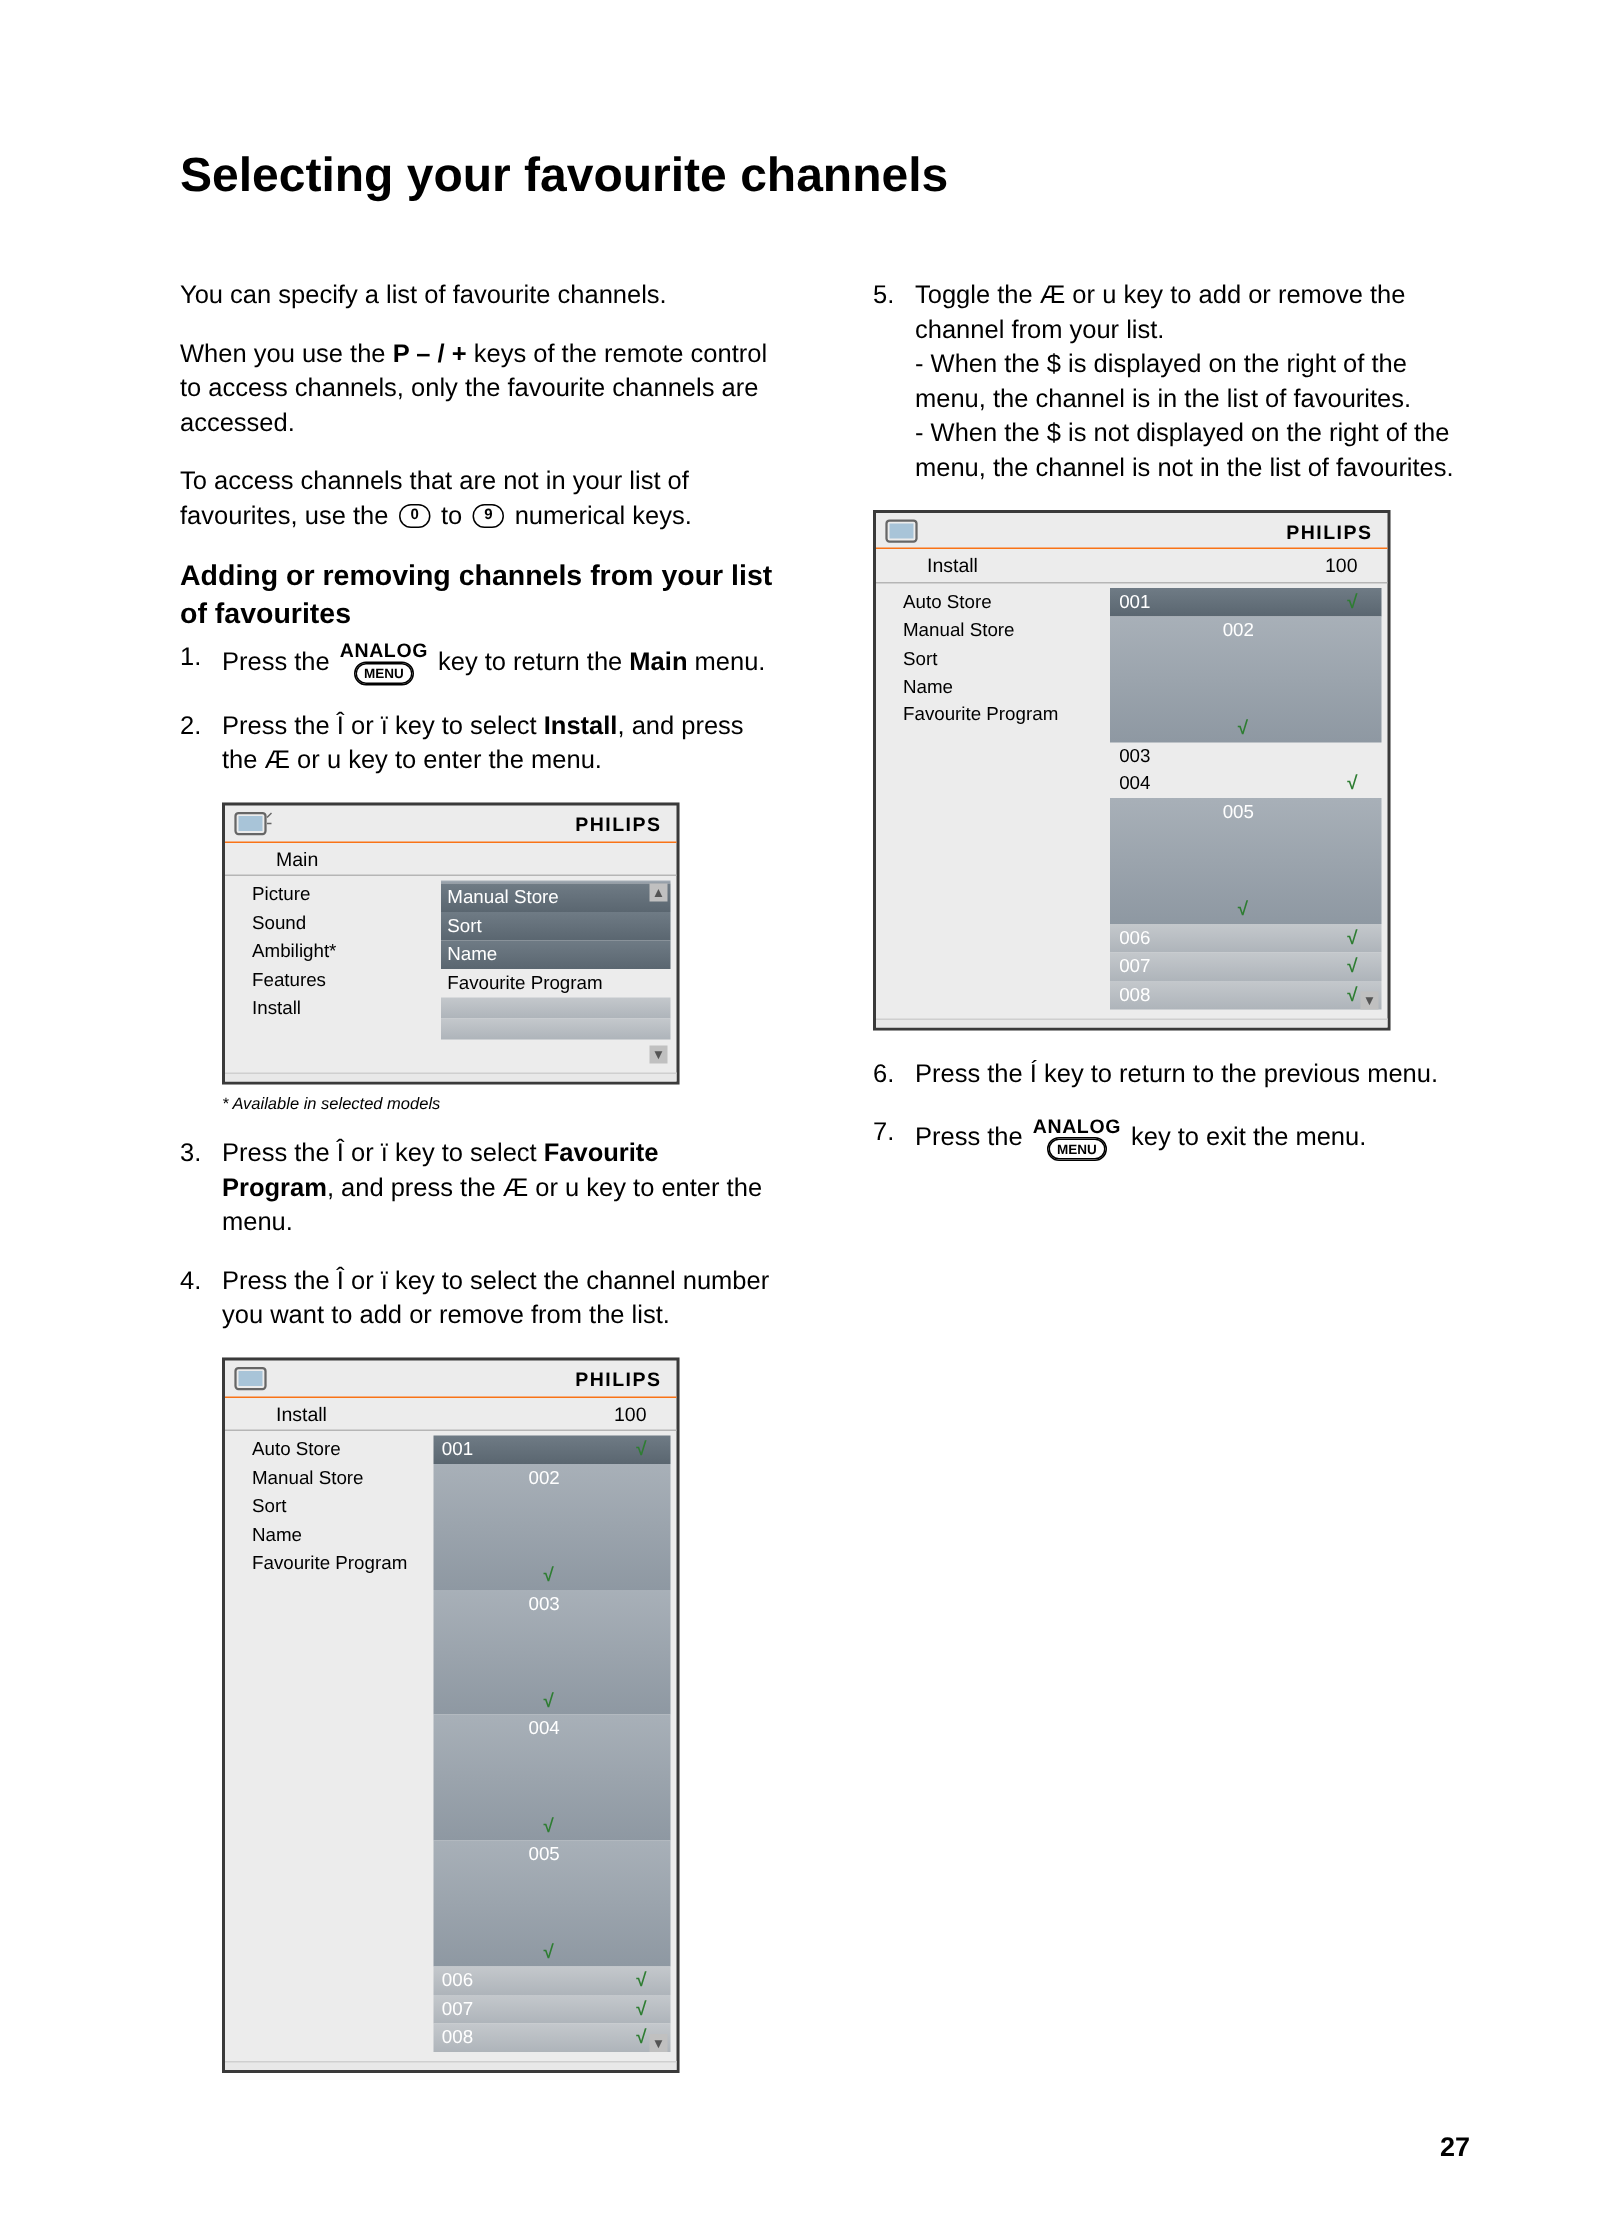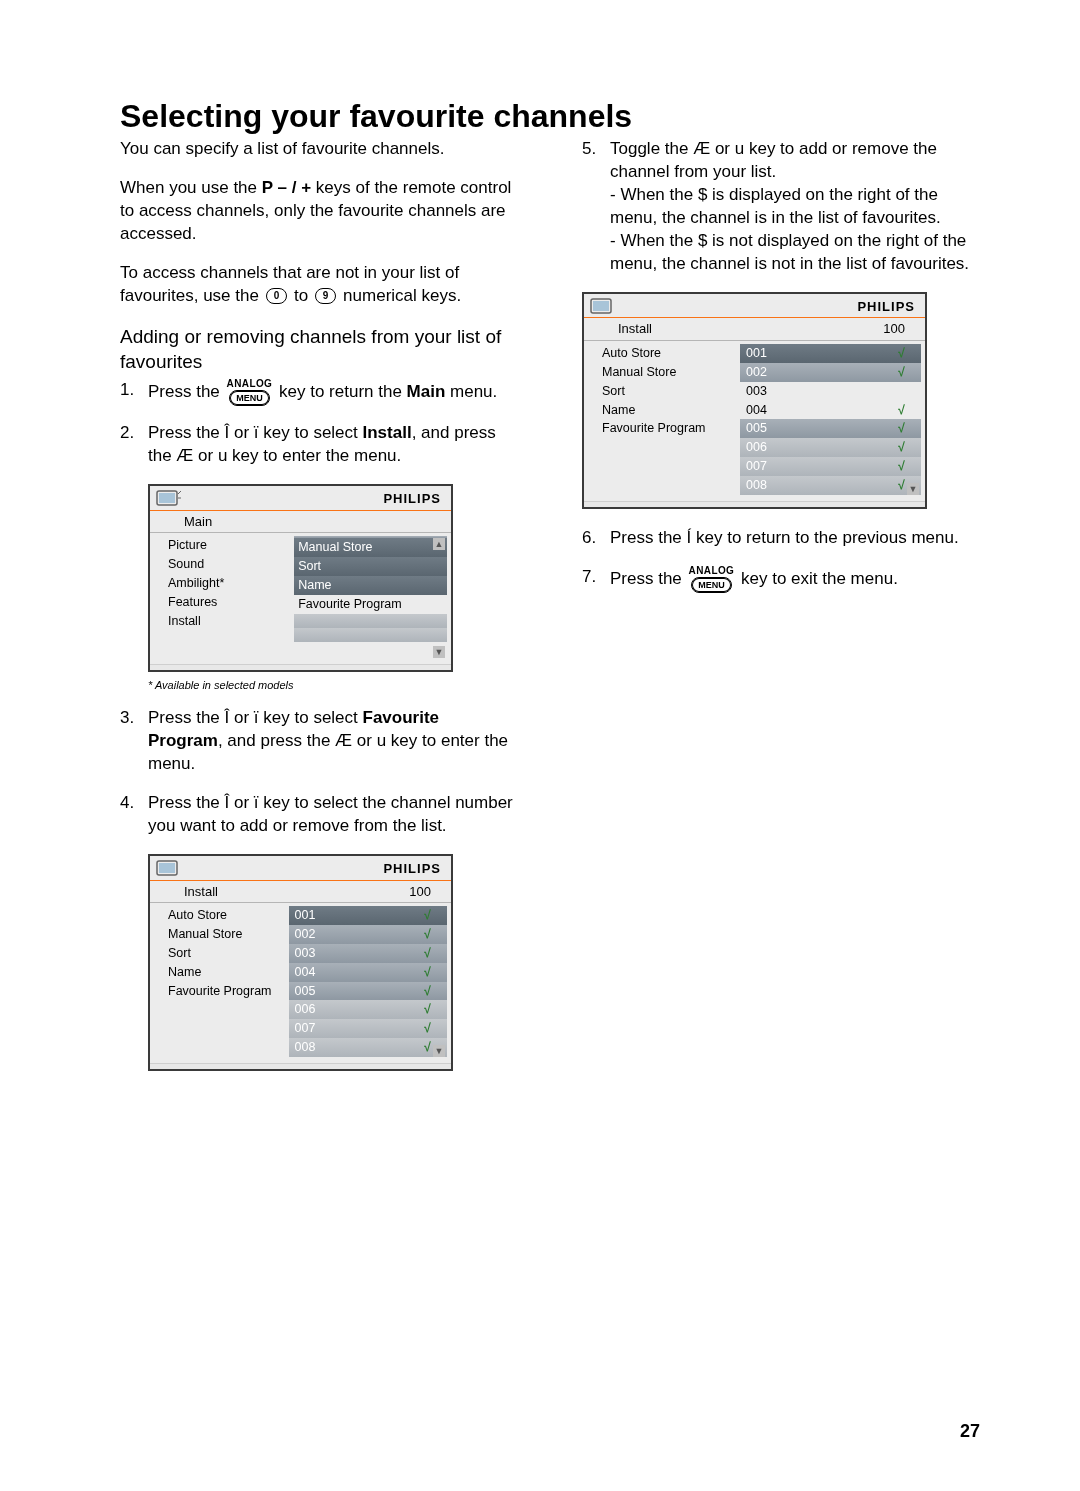--- a/index.html
+++ b/index.html
@@ -10,33 +10,34 @@
     color: #000;
     background: #fff;
     width: 1080px;
     height: 1491px;
     position: relative;
     padding: 95px 100px 0 120px;
   }
   h1 {
     font-size: 32px;
     font-weight: bold;
+    margin-bottom: 48px;
   }
   .columns {
     display: flex;
     gap: 64px;
   }
   .col {
     flex: 1;
     min-width: 0;
   }
   .para { margin-bottom: 16px; }
   h2.subhead {
     font-size: 19px;
-    font-weight: normal;
+    font-weight: bold;
     margin-top: 0;
     margin-bottom: 4px;
   }
   ol { list-style: none; padding: 0; margin: 0; }
   ol > li {
     position: relative;
     padding-left: 28px;
     margin-bottom: 16px;
   }
   ol > li .num {
@@ -46,21 +47,21 @@
   }
   .inline-key {
     display: inline-flex;
     flex-direction: column;
     align-items: center;
     vertical-align: middle;
     line-height: 1;
     margin: 0 2px;
   }
   .inline-key .analog {
-    font-size: 10px;
+    font-size: 13px;
     letter-spacing: 0.4px;
     font-weight: bold;
     margin-bottom: 1px;
   }
   .inline-key .oval {
     display: inline-block;
     border: 1.5px solid #000;
     border-radius: 14px;
     padding: 0 6px;
     font-size: 9px;
@@ -154,21 +155,21 @@
   .tv-num-row {
     display: flex;
     align-items: center;
     justify-content: space-between;
     padding: 1px 16px 1px 6px;
     font-size: 12.5px;
     position: relative;
     gap: 48px;
   }
   .tv-num-row.sel-dark { background: linear-gradient(#6f7b85,#5a6670); color:#fff; }
-  .tv-num-row.sel-light { background: linear-gradient(#a8b0b8,#8e98a2); color:#fff; }
+  .tv-num-row.sel-light { background: linear-gradient(#a8b0b8,#8e98a2); color:#fff;flex-direction:column; }
   .tv-num-row.grey { background: linear-gradient(#c4c8cc,#aeb4ba); color:#fff; }
   .chk { color: #2e7d32; font-weight: bold; margin-left: 6px; }
   .scroll-arrow {
     position: absolute;
     right: 2px;
     width: 12px;
     height: 12px;
     font-size: 9px;
     text-align: center;
     line-height: 12px;

